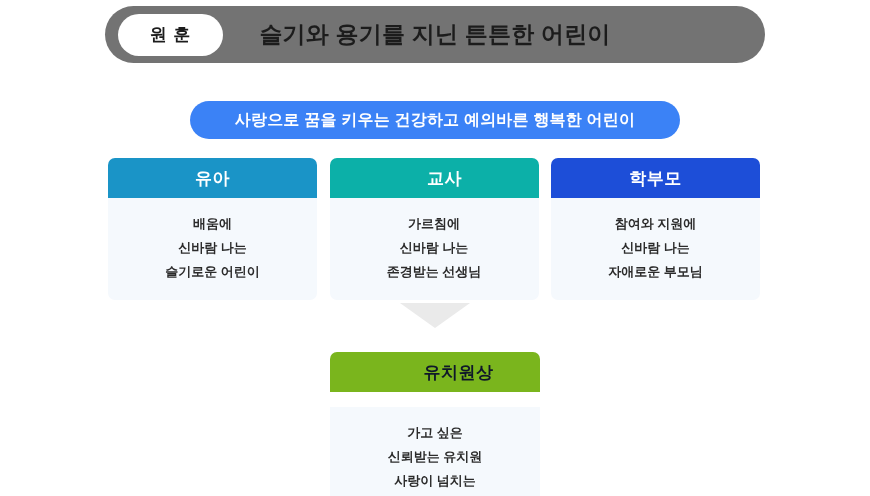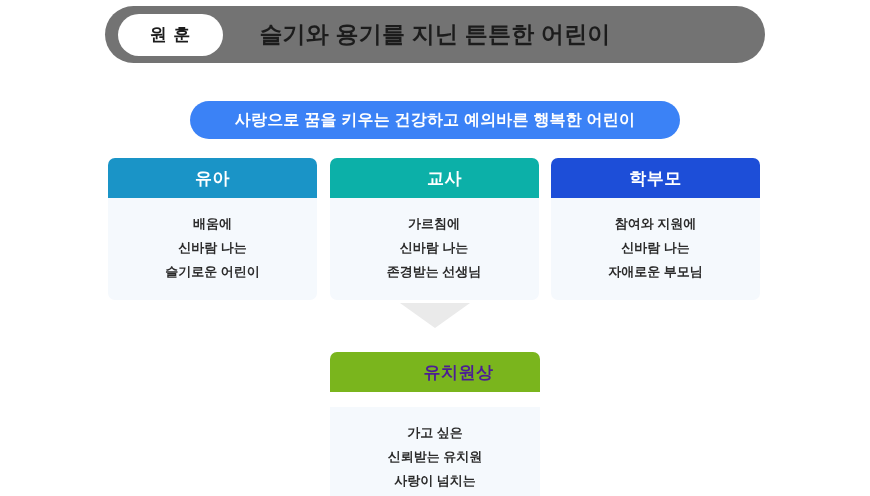--- a/index.html
+++ b/index.html
@@ -139,21 +139,21 @@
   .vision-head {
     height: 40px;
     border-radius: 7px 7px 0 0;
     display: flex;
     align-items: center;
     justify-content: center;
   }
   .vision-head-label {
     font-size: 17px;
     font-weight: bold;
-    color: #4c1d95;
+    color: #0f172a;
     letter-spacing: 0.5px;
     margin-left: 47px;
   }
   .vision-body {
     background: #f5f9fd;
     border-radius: 0 0 7px 7px;
     padding: 14px 6px 16px;
     text-align: center;
     margin-top: 15px;
   }

